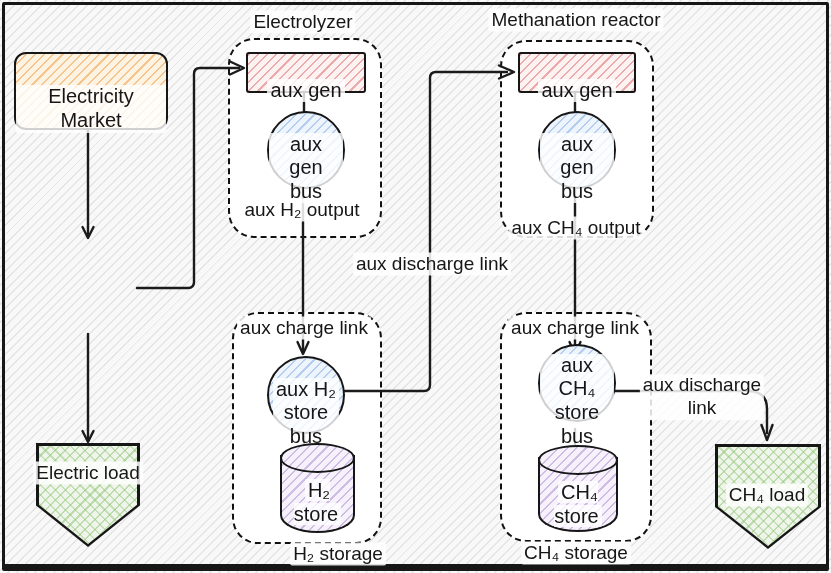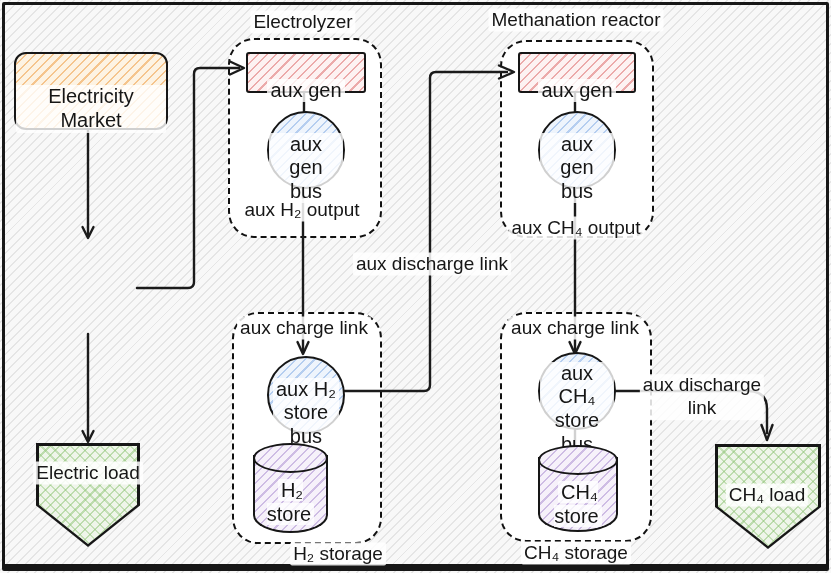--- a/index.html
+++ b/index.html
@@ -136,29 +136,29 @@
 bus</span>
   </div>
   <div class="lbl" style="left:576px;top:228px;">aux CH₄ output</div>
 
   <div class="lbl" style="left:304px;top:328px;">aux charge link</div>
   <div class="box circle hatch-blue" style="left:267px;top:356px;width:74px;height:74px;">
     <span class="chip ml">aux H₂
 store
 bus</span>
   </div>
-  <div class="cyl" style="left:253px;top:443px;width:75px;height:90px;">
+  <div class="cyl" style="left:280px;top:443px;width:75px;height:90px;">
     <div class="cyl-body hatch-purple"></div>
     <div class="cyl-top hatch-purple"></div>
     <div class="cyl-label"><span class="chip">H₂ store</span></div>
   </div>
   <div class="lbl" style="left:308px;top:554px;margin-left:30px;">H₂ storage</div>
 
   <div class="lbl" style="left:575px;top:328px;">aux charge link</div>
-  <div class="box circle hatch-blue" style="left:538px;top:352px;width:74px;height:74px;justify-content:center;">
+  <div class="box circle hatch-blue" style="left:538px;top:344px;width:74px;height:74px;justify-content:center;">
     <span class="chip ml">aux CH₄
 store
 bus</span>
   </div>
   <div class="cyl" style="left:538px;top:445px;width:80px;height:87px;">
     <div class="cyl-body hatch-purple"></div>
     <div class="cyl-top hatch-purple"></div>
     <div class="cyl-label"><span class="chip">CH₄ store</span></div>
   </div>
   <div class="lbl" style="left:576px;top:553px;">CH₄ storage</div>

